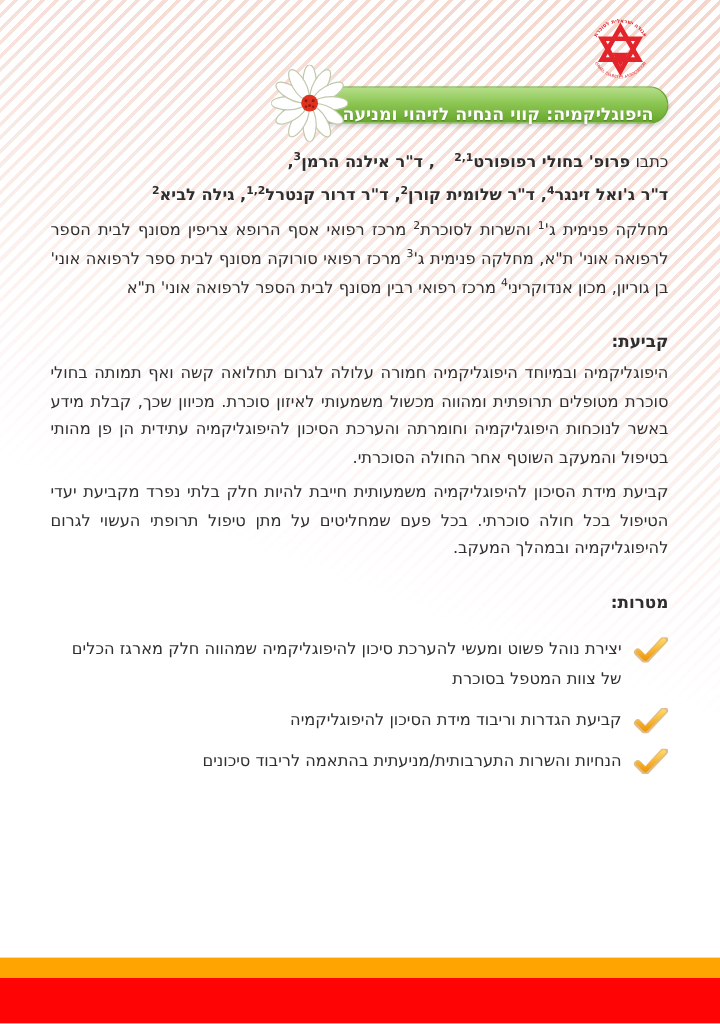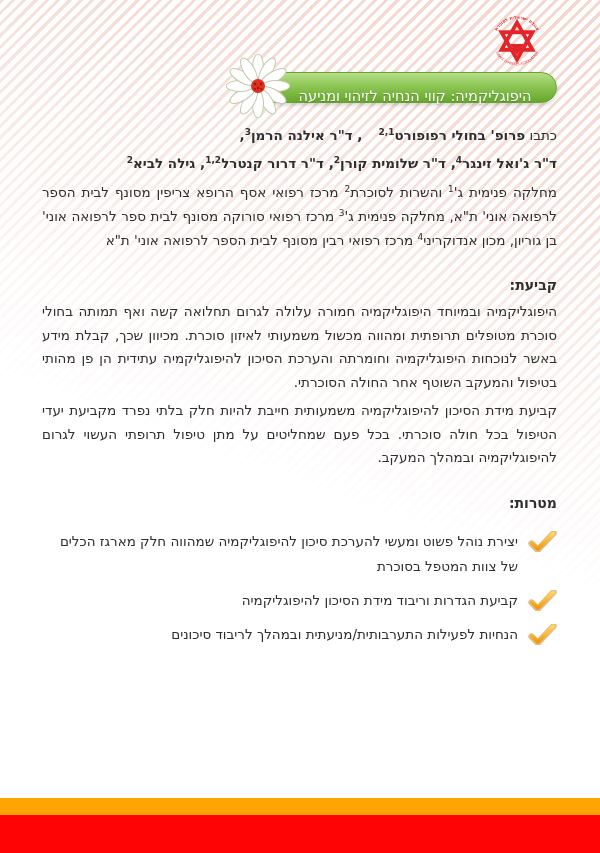--- a/index.html
+++ b/index.html
@@ -21,21 +21,21 @@
   .logo{position:absolute;top:12px;right:54px;width:58px;height:58px;}
   .banner{
     position:absolute;top:72px;right:43px;width:316px;height:29px;
     border-radius:16px;
     background:linear-gradient(#b5de8a,#8cc653 45%,#67a72d);
     border:1px solid #69a42d;
     box-shadow:0 2px 4px rgba(0,0,0,.18);
     display:flex;align-items:center;justify-content:center;
   }
   .banner-text{
-    color:#fff;font-weight:normal;font-size:14.5px;direction:rtl;
+    color:#fff;font-weight:bold;font-size:14.5px;direction:rtl;
     padding-left:34px;white-space:nowrap;
     text-shadow:0 1px 1px rgba(0,0,0,.25);
     margin-top:16px;
   }
   .flower{position:absolute;left:226px;top:54px;width:64px;height:64px;}
   .content{
     position:absolute;top:121px;right:43px;width:515px;
     direction:rtl;font-size:13.5px;line-height:24px;text-align:right;
   }
   .authors{line-height:28px;font-size:13.5px;}
@@ -156,20 +156,20 @@
     <svg class="check" viewBox="0 0 26 20">
       <defs>
         <linearGradient id="gold" x1="0" y1="0" x2="0" y2="1">
           <stop offset="0" stop-color="#ffd65e"></stop>
           <stop offset="1" stop-color="#ef9a0d"></stop>
         </linearGradient>
       </defs>
       <path d="M3 12 L9 18 L24 2" fill="none" stroke="#c076107d" stroke-width="6" stroke-linecap="round" stroke-linejoin="round"></path>
       <path d="M3.5 11.5 L9 17 L23.5 2.5" fill="none" stroke="url(#gold)" stroke-width="3.6" stroke-linecap="round" stroke-linejoin="round"></path>
     </svg>
-    <span class="goal-text">הנחיות לפעילות התערבותית/מניעתית ובמהלך לריבוד סיכונים</span>
+    <span class="goal-text">הנחיות והשרות התערבותית/מניעתית בהתאמה לריבוד סיכונים</span>
   </div>
 </div>
 
 </div>
 
 <div class="bar-orange" style="background: rgb(255, 164, 0);"></div>
 <div class="bar-red" style="background: rgb(255, 4, 4);"></div>
 
 </body></html>

